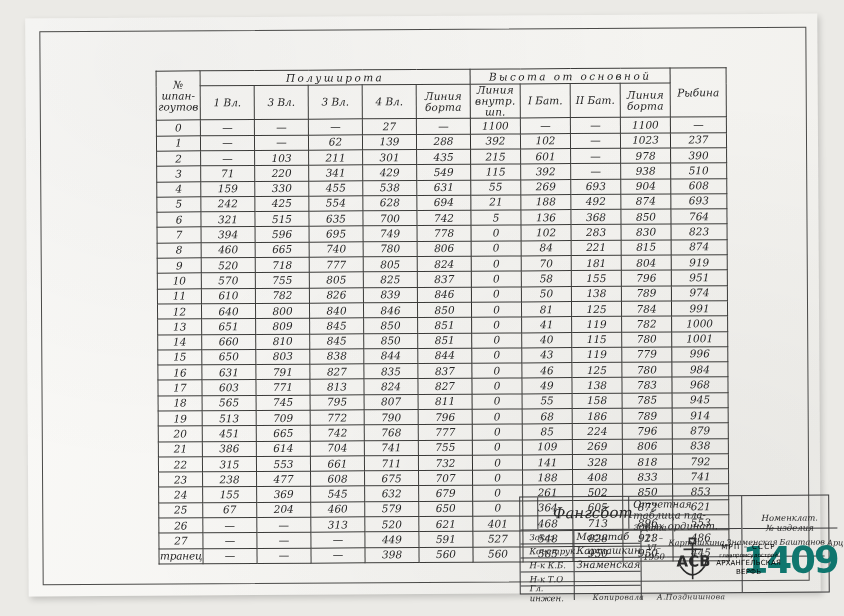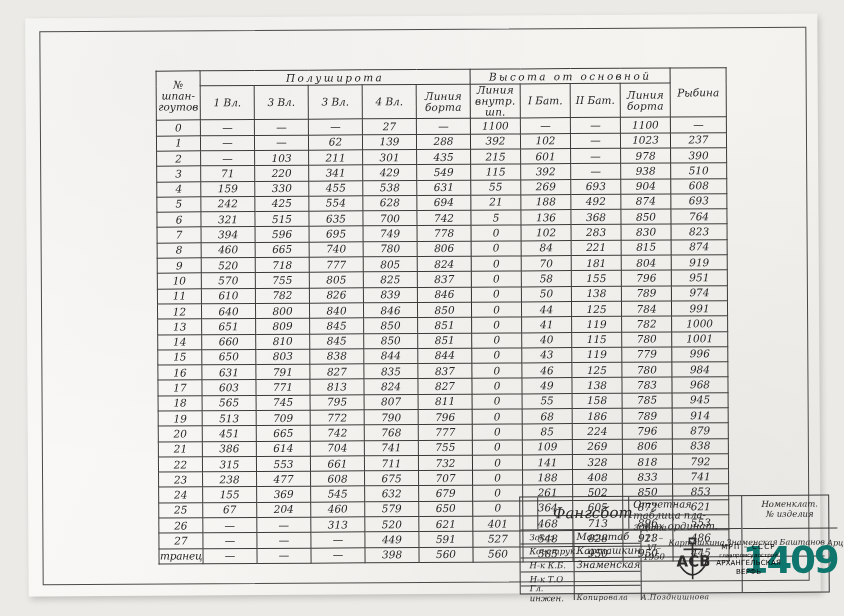--- a/index.html
+++ b/index.html
@@ -87,28 +87,28 @@
   #tb-hdr{height:14px;display:flex;border-bottom:1px solid #39393a;box-sizing:border-box;}
   #tb-names{flex:1;display:flex;box-sizing:border-box;text-align:center;}
   .tb-name{height:28px;border-bottom:1px solid #39393a;box-sizing:border-box;font-size:8px;display:flex;align-items:center;padding-left:2px;white-space:nowrap;}
   .tb-name:last-child{border-bottom:none;}
   #tb-date{height:28px;border-bottom:1px solid #39393a;box-sizing:border-box;font-size:8.5px;display:flex;flex-direction:column;align-items:center;justify-content:center;line-height:1.15;}
   #emb-mark{width:38px;display:flex;align-items:center;justify-content:center;}
   #emb-txt{flex:1;font-size:7px;line-height:1.25;text-align:center;letter-spacing:.2px;font-style:normal;}
   #emb-txt .l1{letter-spacing:1.2px;}
   #emb-txt .l2{font-size:5.6px;letter-spacing:0;}
   #tb-right{flex:1;display:flex;flex-direction:column;box-sizing:border-box;}
-  #tb-nom{height:33px;border-bottom:1.2px solid #39393a;box-sizing:border-box;font-size:8.5px;text-align:center;padding-top:3px;line-height:1.2;}
+  #tb-nom{height:33px;border-bottom:1.2px solid #39393a;box-sizing:border-box;font-size:8.5px;text-align:center;padding-top:17px;line-height:1.2;}
   #tb-num{flex:1;display:flex;align-items:center;justify-content:center;}
   #tb-num span{
     font-family:"DejaVu Sans",sans-serif;font-style:normal;font-weight:bold;
     font-size:37px;letter-spacing:-2px;color:#0f766e;line-height:1;
   }
   #copier{
-    position:absolute;left:548px;top:578px;font-family:"DejaVu Serif",serif;
+    position:absolute;left:564px;top:578px;font-family:"DejaVu Serif",serif;
     font-style:italic;font-size:7.5px;color:#303030;letter-spacing:.4px;
   }
   #copier .sig{margin-left:10px;}
 </style>
 </head>
 <body>
 
 <div id="sheet">
   <div id="frame"></div>
 
@@ -316,21 +316,21 @@
           <td>974</td>
         </tr>
         <tr>
           <td class="idx">12</td>
           <td>640</td>
           <td>800</td>
           <td>840</td>
           <td>846</td>
           <td class=" thick-r">850</td>
           <td>0</td>
-          <td>44</td>
+          <td>81</td>
           <td>125</td>
           <td class=" thick-r">784</td>
           <td>991</td>
         </tr>
         <tr>
           <td class="idx">13</td>
           <td>651</td>
           <td>809</td>
           <td>845</td>
           <td>850</td>

